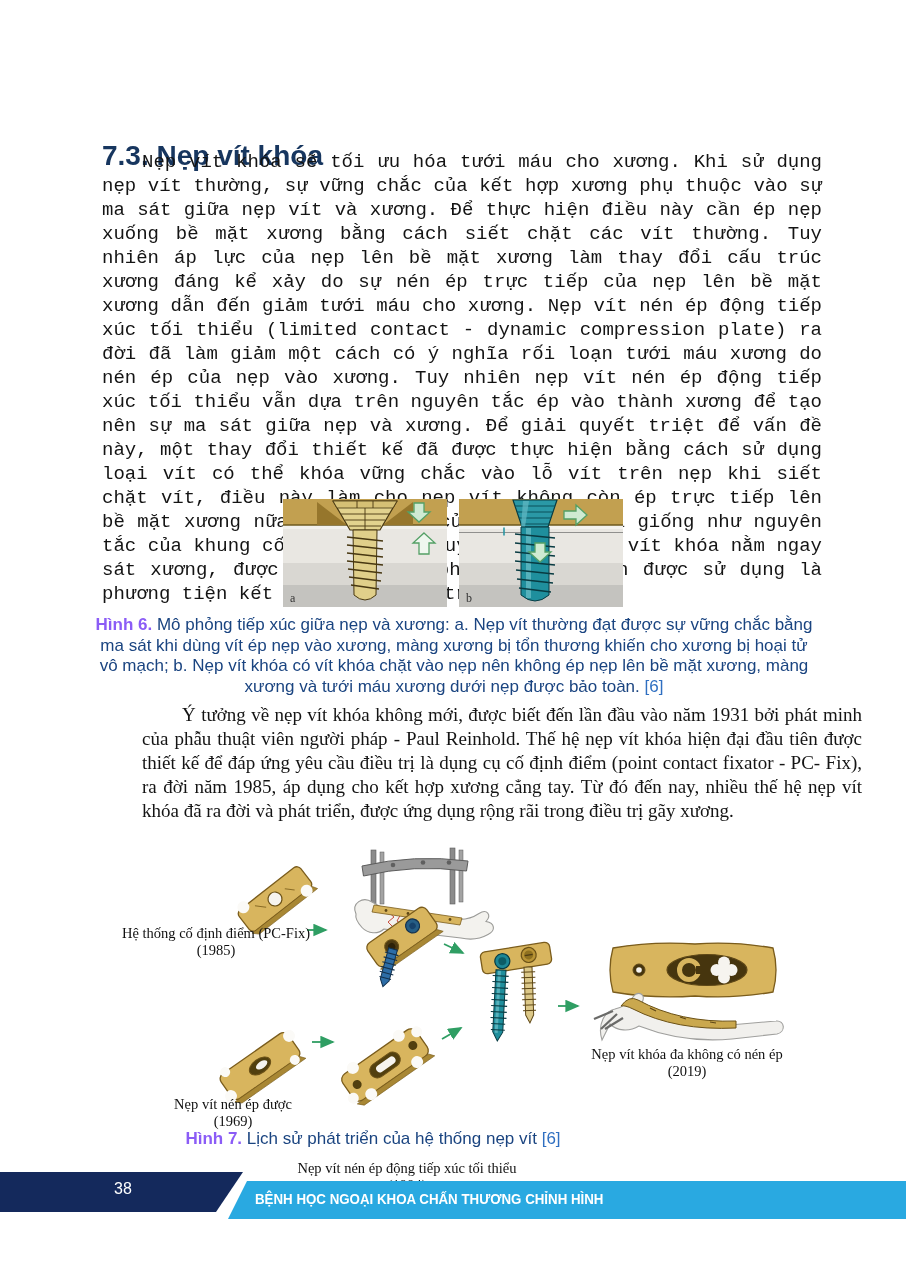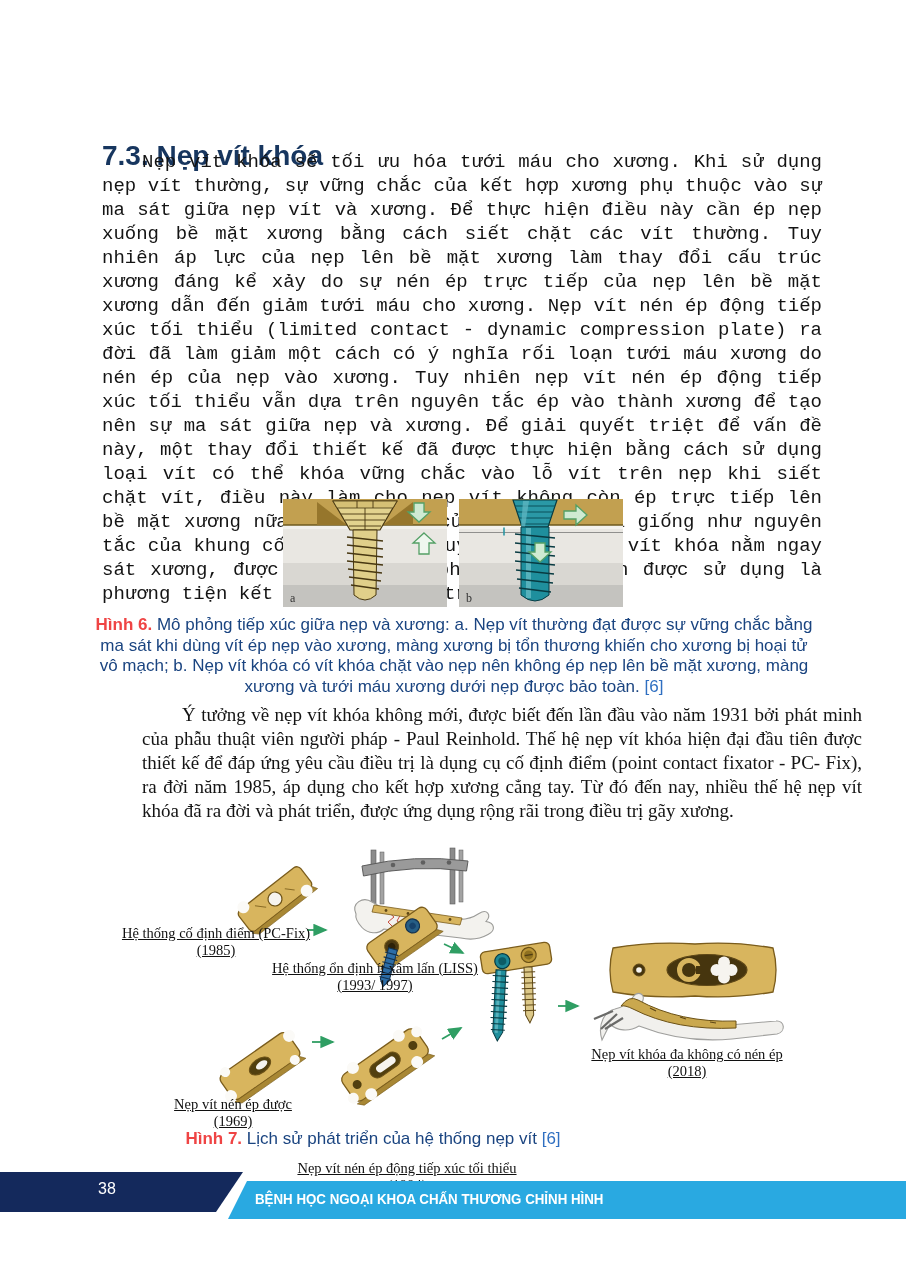--- a/index.html
+++ b/index.html
@@ -9,38 +9,38 @@
   #heading{left:102px;top:117px;width:500px;
            font-family:"Liberation Sans",sans-serif;font-weight:bold;font-size:28px;color:#17365f;}
   .para{left:102px;width:720px;text-align:justify;text-indent:40px;
         font-size:19px;line-height:24px;color:#141414;}
   #para-1{top:150px;font-family:Liberation Mono, monospace;}
   #para-2{top:703px;margin-left:40px;}
   .caption{font-family:"Liberation Sans",sans-serif;font-size:17px;line-height:20.5px;
            color:#1a4480;text-align:center;}
   #caption-6{left:93px;top:615px;width:722px;}
   #caption-7{left:0px;top:1129px;width:746px;}
-  .cap-label{font-weight:bold;color:#ef4444;}
+  .cap-label{font-weight:bold;color:#8b5cf6;}
   .cite{color:#2f6fc1;}
   #figure6{left:283px;top:499px;width:340px;height:108px;}
   #fig6a{position:absolute;left:0;top:0;}
   #fig6b{position:absolute;left:176px;top:0;}
   #figure7{left:90px;top:846px;width:740px;height:285px;}
   .fig7-label{position:absolute;text-align:center;font-family:"Liberation Serif",serif;
               font-size:14.5px;line-height:17px;color:#101010;}
-  .fig7-label span{display:block;text-decoration:underline;}
+  .fig7-label span{display:block;}
   #lbl-pcfix{left:104px;top:925px;width:224px;}
   #lbl-liss{left:265px;top:960px;width:220px;}
   #lbl-1969{left:138px;top:1096px;width:190px;}
   #lbl-1991{left:282px;top:1160px;width:250px;}
   #lbl-1999{left:431px;top:1046px;width:190px;}
   #lbl-2013{left:572px;top:1046px;width:230px;}
   #footer-navy{left:0;top:1172px;width:243px;height:40px;background:#14295c;
                clip-path:polygon(0 0,243px 0,216px 100%,0 100%);}
-  #page-number{left:98px;top:1180px;width:50px;color:#ffffff;text-align:left;
+  #page-number{left:98px;top:1180px;width:50px;color:#ffffff;text-align:center;
                font-family:"Liberation Sans",sans-serif;font-size:16px;}
   #footer-cyan{left:0;top:1181px;width:906px;height:38px;background:#29a9e1;
                clip-path:polygon(247px 0,906px 0,906px 100%,228px 100%);}
   #footer-title{left:255px;top:1191px;width:420px;color:#ffffff;
                 font-family:"Liberation Sans",sans-serif;font-weight:bold;font-size:14px;
                 transform:scaleX(0.95);transform-origin:left center;white-space:nowrap;}
 </style>
 </head>
 <body>
 
@@ -221,35 +221,31 @@
     <line x1="354" y1="98" x2="373" y2="107" stroke="#2f9e63" stroke-width="1.8" marker-end="url(#ah)"></line>
     <line x1="222" y1="196" x2="243" y2="196" stroke="#2f9e63" stroke-width="1.8" marker-end="url(#ah)"></line>
     <line x1="352" y1="193" x2="371" y2="182" stroke="#2f9e63" stroke-width="1.8" marker-end="url(#ah)"></line>
     <line x1="468" y1="160" x2="488" y2="160" stroke="#2f9e63" stroke-width="1.8" marker-end="url(#ah)"></line>
   </svg>
 
   <div id="lbl-pcfix" class="fig7-label">
     <span>Hệ thống cố định điểm (PC-Fix)</span>
     <span>(1985)</span>
   </div>
-  <div id="lbl-liss" class="fig7-label">
-    <span>Hệ thống ổn định ít xâm lấn (LISS)</span>
-    <span>(1993/ 1997)</span>
-  </div>
   <div id="lbl-1969" class="fig7-label">
     <span>Nẹp vít nén ép được</span>
     <span>(1969)</span>
   </div>
   <div id="lbl-1991" class="fig7-label">
     <span>Nẹp vít nén ép động tiếp xúc tối thiểu</span>
     <span>(1984)</span>
   </div>
   <div id="lbl-2013" class="fig7-label">
     <span>Nẹp vít khóa đa không có nén ép</span>
-    <span>(2018)</span>
+    <span>(2019)</span>
   </div>
 
   <div id="caption-7" class="abs caption">
     <span class="cap-label">Hình 7.</span><span> Lịch sử phát triển của hệ thống nẹp vít </span><span class="cite">[6]</span>
   </div>
 
   <div id="footer-navy" class="abs"></div>
   <div id="page-number" class="abs">38</div>
   <div id="footer-cyan" class="abs"></div>
   <div id="footer-title" class="abs">BỆNH HỌC NGOẠI KHOA CHẤN THƯƠNG CHỈNH HÌNH</div>

